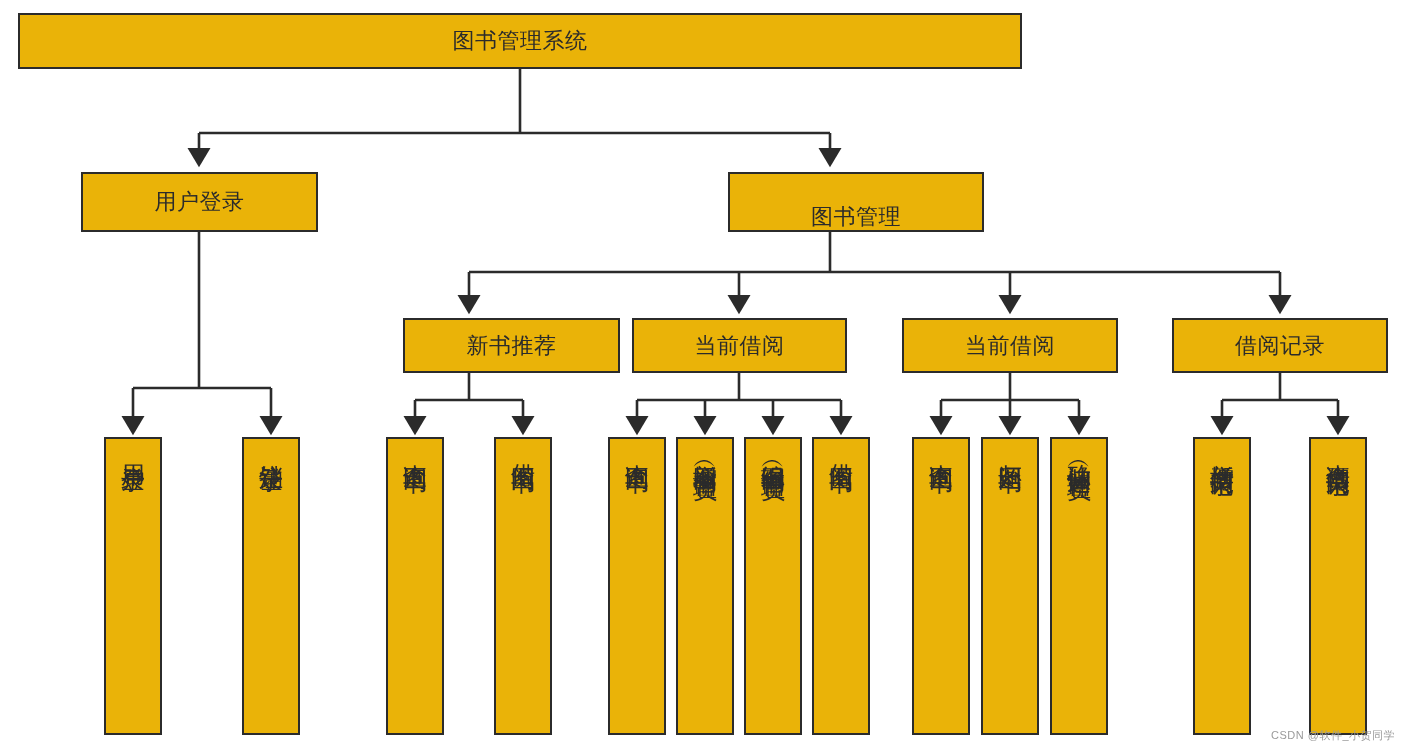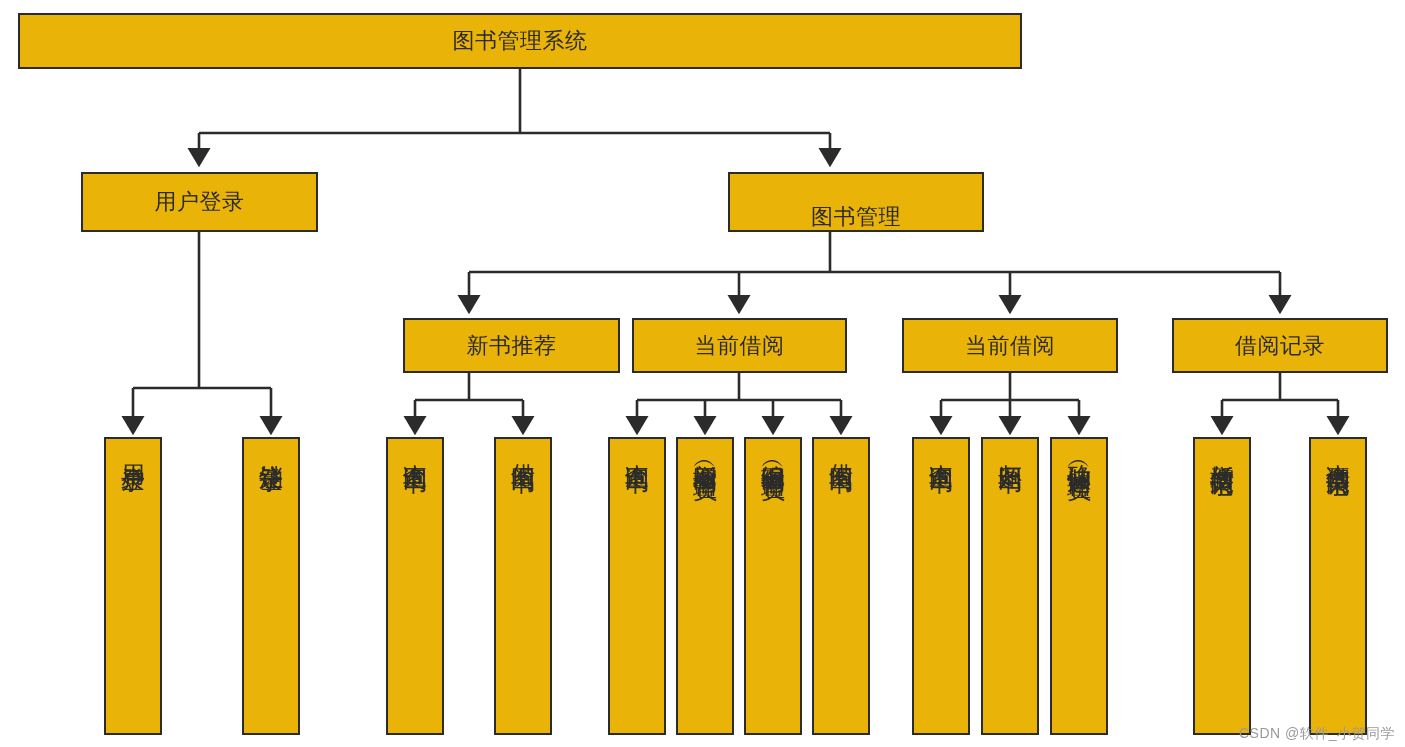--- a/index.html
+++ b/index.html
@@ -54,21 +54,21 @@
     font-size: 24px;
     line-height: 1.0;
     letter-spacing: 2px;
     white-space: nowrap;
     max-height: 100%;
   }
   .watermark {
     position: absolute;
     right: 10px;
     bottom: 4px;
-    font-size: 14px;
+    font-size: 11px;
     color: #9a9a9a;
     white-space: nowrap;
     letter-spacing: 0.5px;
     margin-top: 13px;
   }
 </style>
 </head>
 <body>
 
 <div id="canvas">

